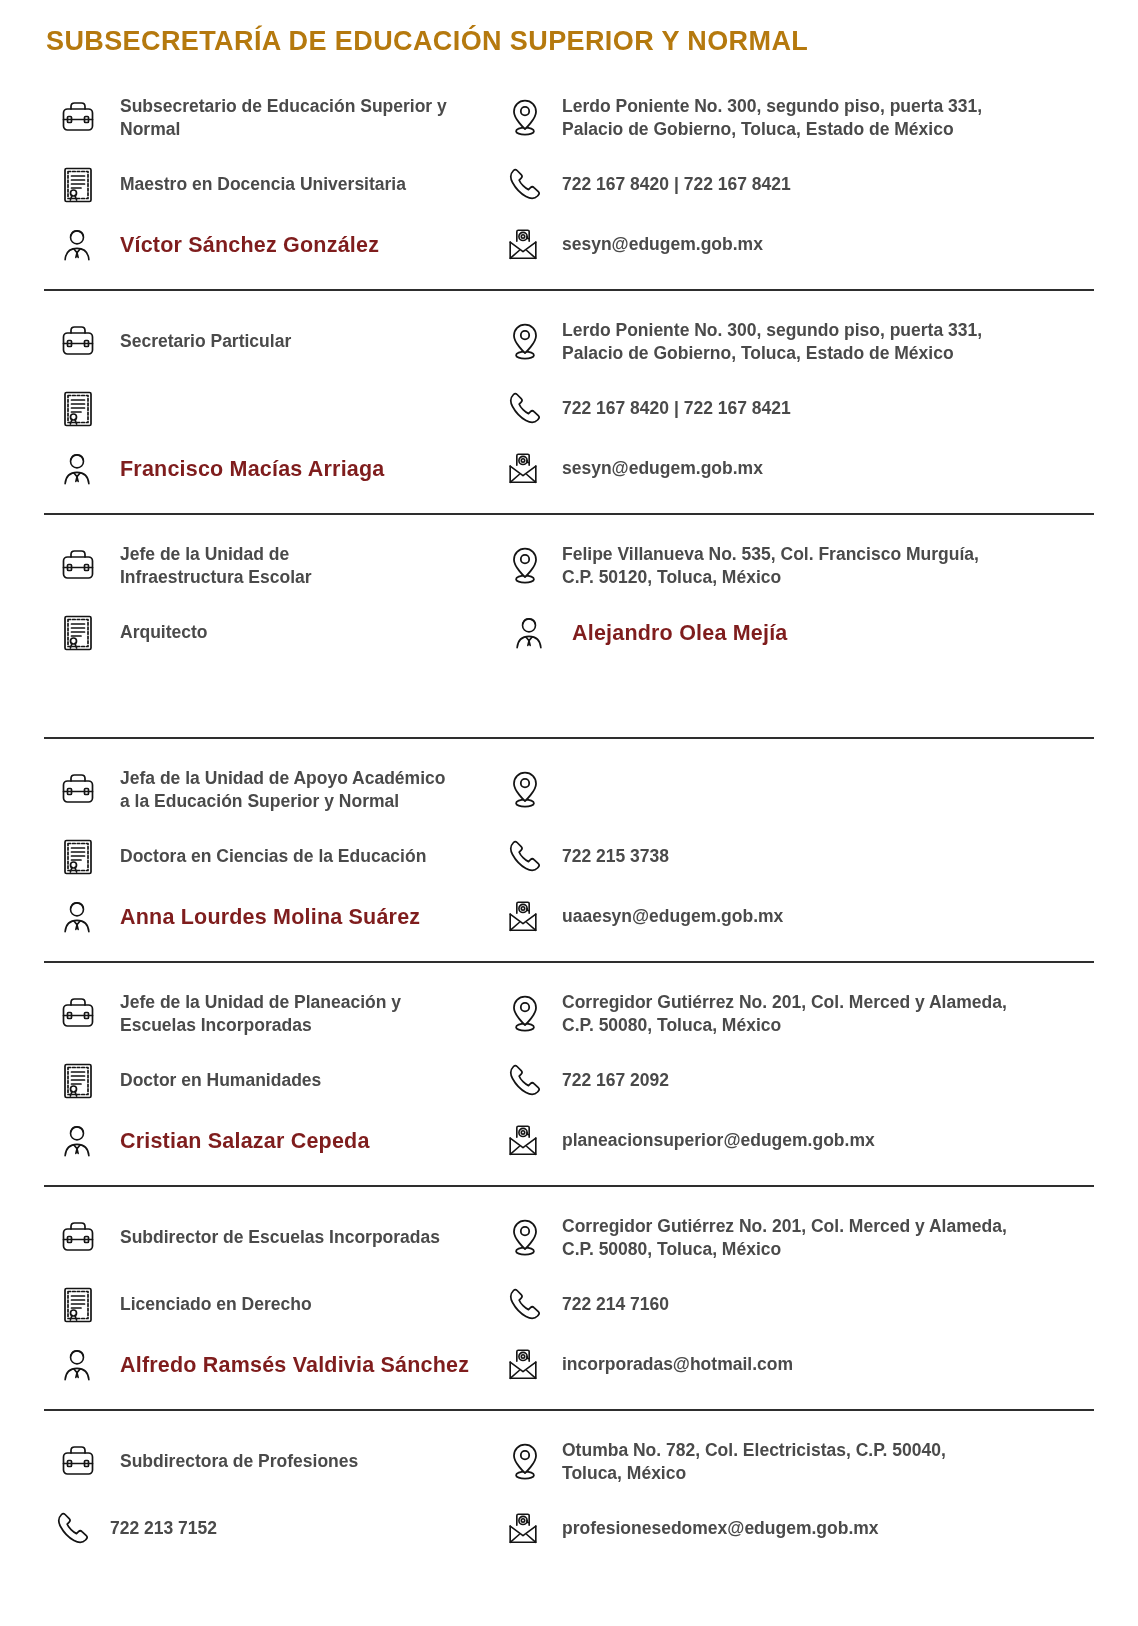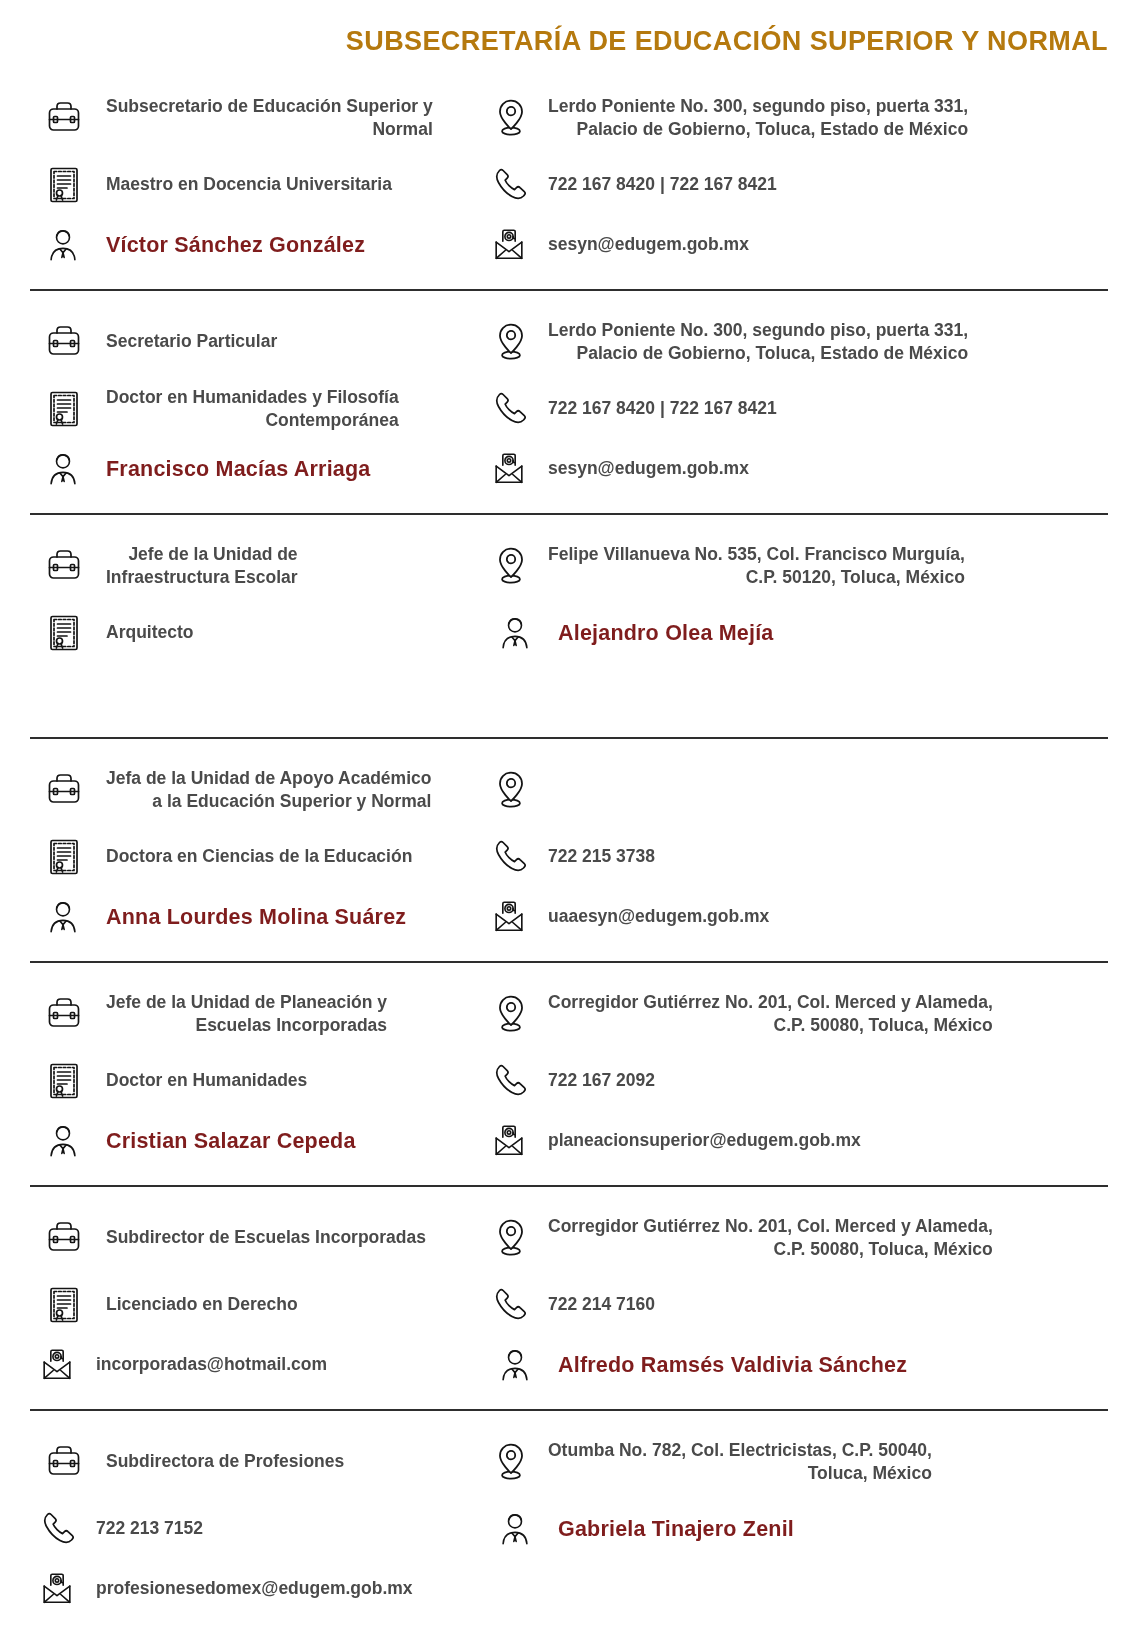--- a/index.html
+++ b/index.html
@@ -3,21 +3,21 @@
 <meta charset="utf-8">
 <style>
   html, body { margin: 0; padding: 0; background: #ffffff; }
   body {
     width: 1138px;
     height: 1626px;
     font-family: "Liberation Sans", sans-serif;
     color: #4a4a4a;
     overflow: hidden;
   }
-  .page { padding: 0 30px; text-align: right; }
+  .page { padding: 0 44px; }
 
   .page-title {
     margin: 26px 0 16px 2px;
     font-size: 27px;
     font-weight: bold;
     letter-spacing: 0.4px;
     color: #b5790e;
   }
 
   .entry {
@@ -206,22 +206,20 @@
         </span>
       <span class="txt">Lerdo Poniente No. 300, segundo piso, puerta 331,
 Palacio de Gobierno, Toluca, Estado de México</span>
     </div>
     <div class="cell left">
       <span class="icon-cell">
           <svg width="40" height="40">
             <use href="#sym-diploma"></use>
           </svg>
         </span>
-      <span class="txt">Doctor en Humanidades y Filosofía
-Contemporánea</span>
     </div>
     <div class="cell right">
       <span class="icon-cell">
           <svg width="40" height="40">
             <use href="#sym-phone"></use>
           </svg>
         </span>
       <span class="txt">722 167 8420 | 722 167 8421</span>
     </div>
     <div class="cell left">
@@ -414,35 +412,35 @@
       <span class="txt">Licenciado en Derecho</span>
     </div>
     <div class="cell right">
       <span class="icon-cell">
           <svg width="40" height="40">
             <use href="#sym-phone"></use>
           </svg>
         </span>
       <span class="txt">722 214 7160</span>
     </div>
+    <div class="cell left">
+      <span class="icon-cell">
+          <svg width="38" height="38">
+            <use href="#sym-person"></use>
+          </svg>
+        </span>
+      <span class="txt name-txt">Alfredo Ramsés Valdivia Sánchez</span>
+    </div>
     <div class="cell right">
       <span class="icon-cell">
           <svg width="38" height="38">
             <use href="#sym-email"></use>
           </svg>
         </span>
       <span class="txt">incorporadas@hotmail.com</span>
-    </div>
-    <div class="cell left">
-      <span class="icon-cell">
-          <svg width="38" height="38">
-            <use href="#sym-person"></use>
-          </svg>
-        </span>
-      <span class="txt name-txt">Alfredo Ramsés Valdivia Sánchez</span>
     </div>
   </section>
   <hr class="sep">
 
   <section class="entry">
     <div class="cell left">
       <span class="icon-cell">
           <svg width="40" height="40">
             <use href="#sym-briefcase"></use>
           </svg>
@@ -459,28 +457,20 @@
 Toluca, México</span>
     </div>
     <div class="cell right">
       <span class="icon-cell">
           <svg width="40" height="40">
             <use href="#sym-phone"></use>
           </svg>
         </span>
       <span class="txt">722 213 7152</span>
     </div>
-    <div class="cell left">
-      <span class="icon-cell">
-          <svg width="38" height="38">
-            <use href="#sym-person"></use>
-          </svg>
-        </span>
-      <span class="txt name-txt">Gabriela Tinajero Zenil</span>
-    </div>
     <div class="cell right">
       <span class="icon-cell">
           <svg width="38" height="38">
             <use href="#sym-email"></use>
           </svg>
         </span>
       <span class="txt">profesionesedomex@edugem.gob.mx</span>
     </div>
   </section>
 

